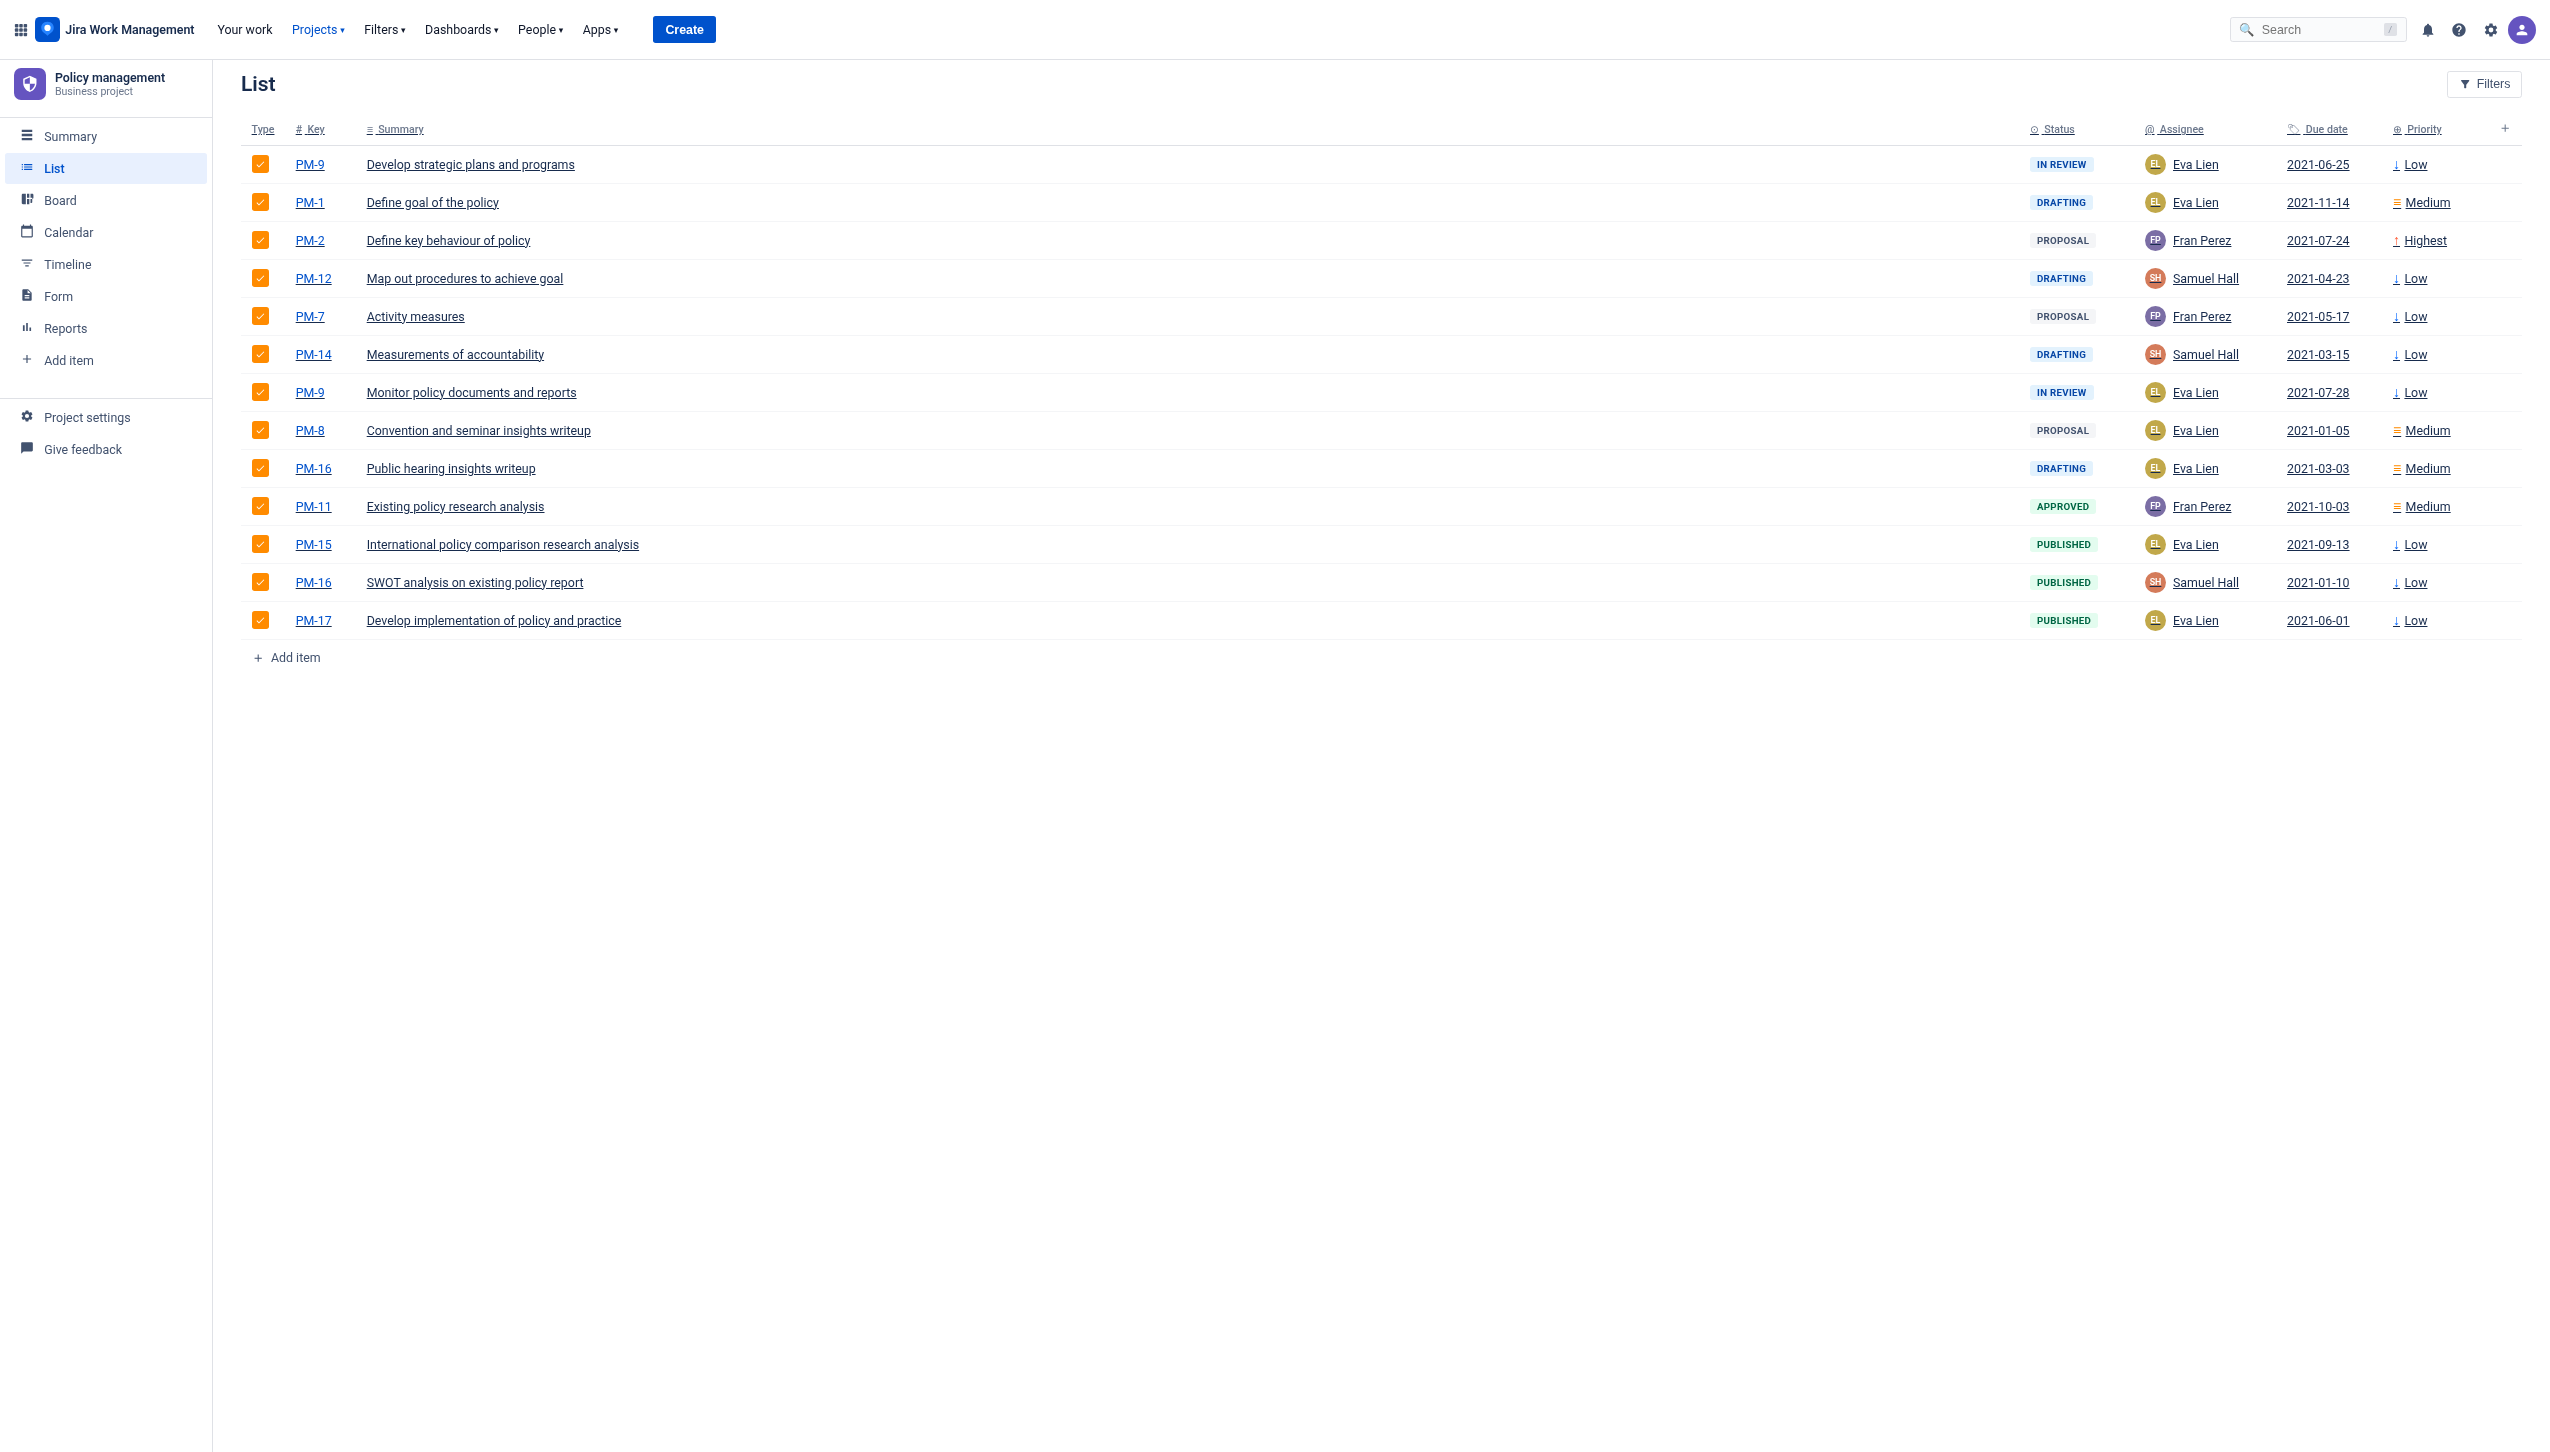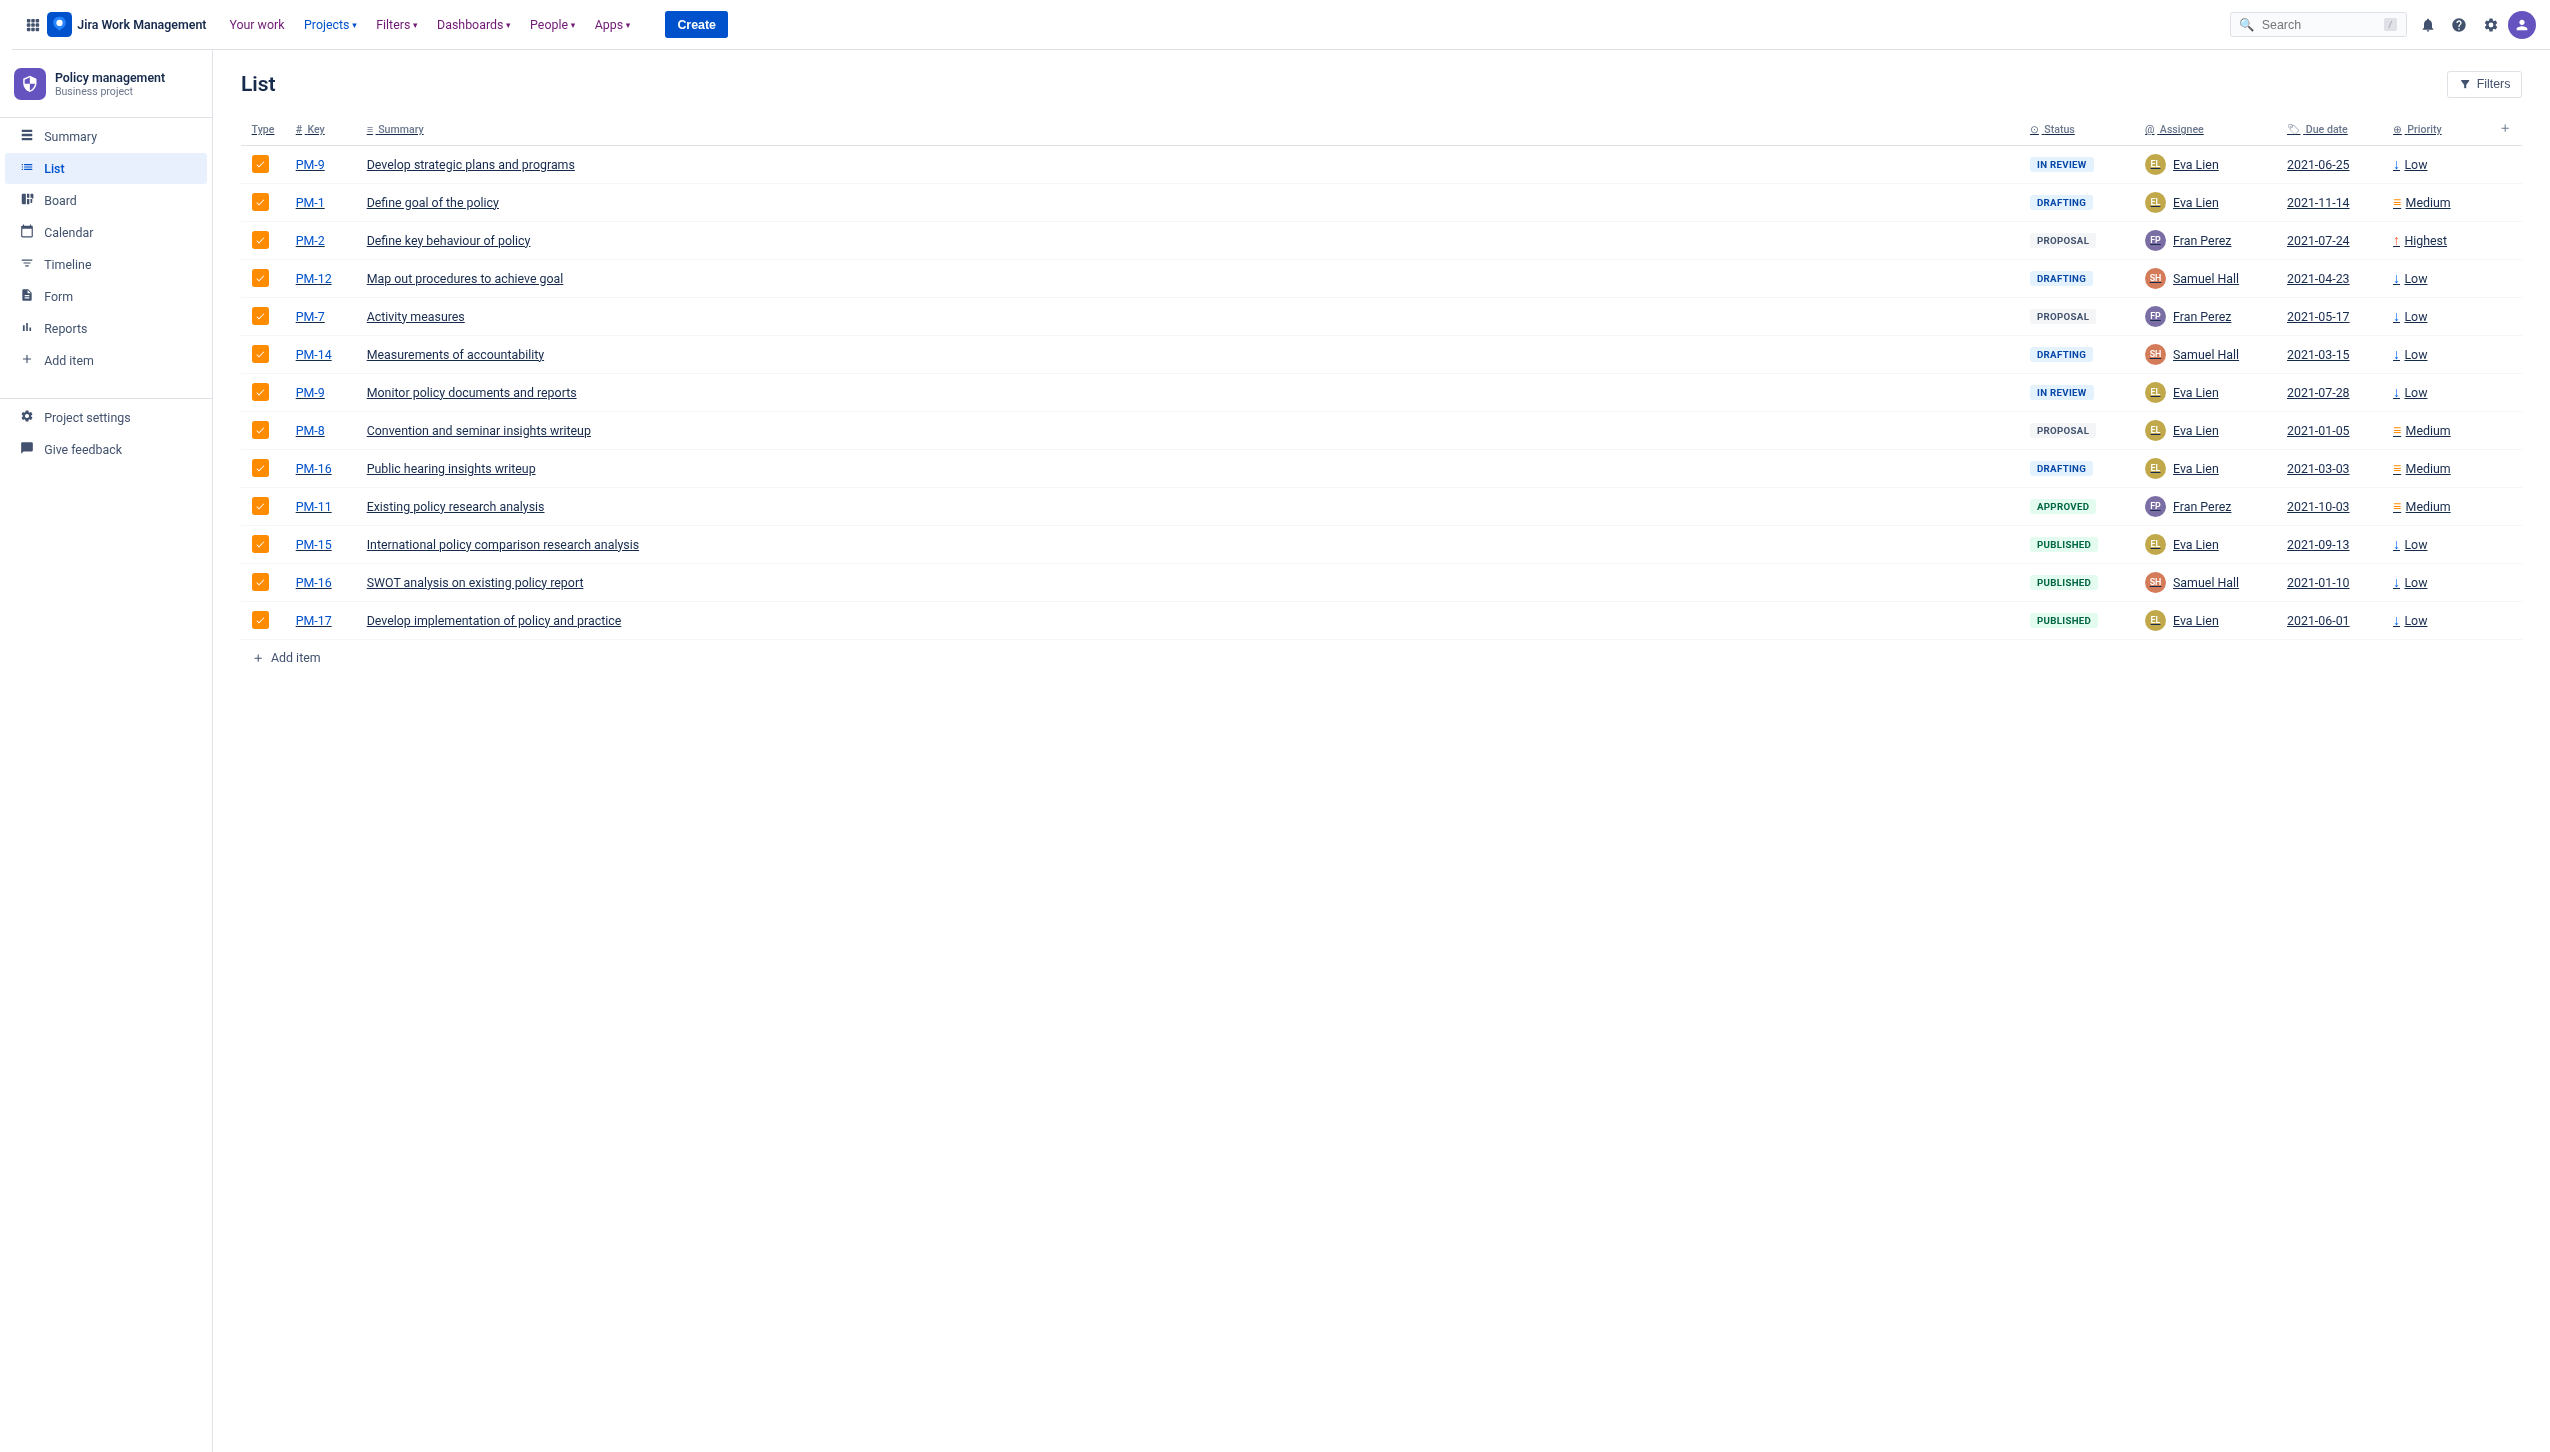--- a/index.html
+++ b/index.html
@@ -1,31 +1,31 @@
 <!DOCTYPE html>
 <html style="font-size:14px"><head>
   <meta charset="utf-8">
   <style>
     * { box-sizing: border-box; margin: 0; padding: 0; }
     body { font-family: -apple-system, BlinkMacSystemFont, 'Segoe UI', Roboto, sans-serif; font-size: 12.4px; color: #172b4d; background: #fff; }
 
     
     .topnav {
-      display: flex; align-items: center; height: 50px;
+      display: flex; align-items: center; height: 60px;
       background: #fff; border-bottom: 0.9px solid #dfe1e6;
-      padding: 0 14px; gap: 7px; position: fixed; top: 0; left: 12px; right: 0; z-index: 100;
+      padding: 0 14px; gap: 7px; position: fixed; top: 0; left: 0; right: 0; z-index: 100;
     }
     .topnav-grid { display: flex; align-items: center; width: 14px; height: 14px; cursor: pointer; }
     .topnav-grid svg { width: 14px; height: 14px; }
     .topnav-logo { display: flex; align-items: center; gap: 5.3px; margin-right: 7px; text-decoration: none; }
     .topnav-logo-icon { width: 25px; height: 25px; }
     .topnav-logo-text { font-size: 12.4px; font-weight: 600; color: #172b4d; white-space: nowrap; }
     .topnav-nav { display: flex; align-items: center; gap: 1.8px; flex: 1; }
     .topnav-nav-item {
-      padding: 5.3px 8.9px; border-radius: 2.7px; cursor: pointer; font-size: 12.4px; color: #701a75;
+      padding: 5.3px 8.9px; border-radius: 2.7px; cursor: pointer; font-size: 12.4px; color: #0f172a;
       display: flex; align-items: center; gap: 2.7px; white-space: nowrap;
     }
     .topnav-nav-item.active { color: #0052cc; }
     .topnav-nav-item .chevron { font-size: 8.9px; }
     .topnav-create {
       background: #0052cc; color: #fff; border: none; padding: 6.2px 12.4px;
       border-radius: 2.7px; cursor: pointer; font-size: 12.4px; font-weight: 600; white-space: nowrap; margin-left: 24px;
     }
     .topnav-search {
       display: flex; align-items: center; border: 0.9px solid #dfe1e6; border-radius: 2.7px;

